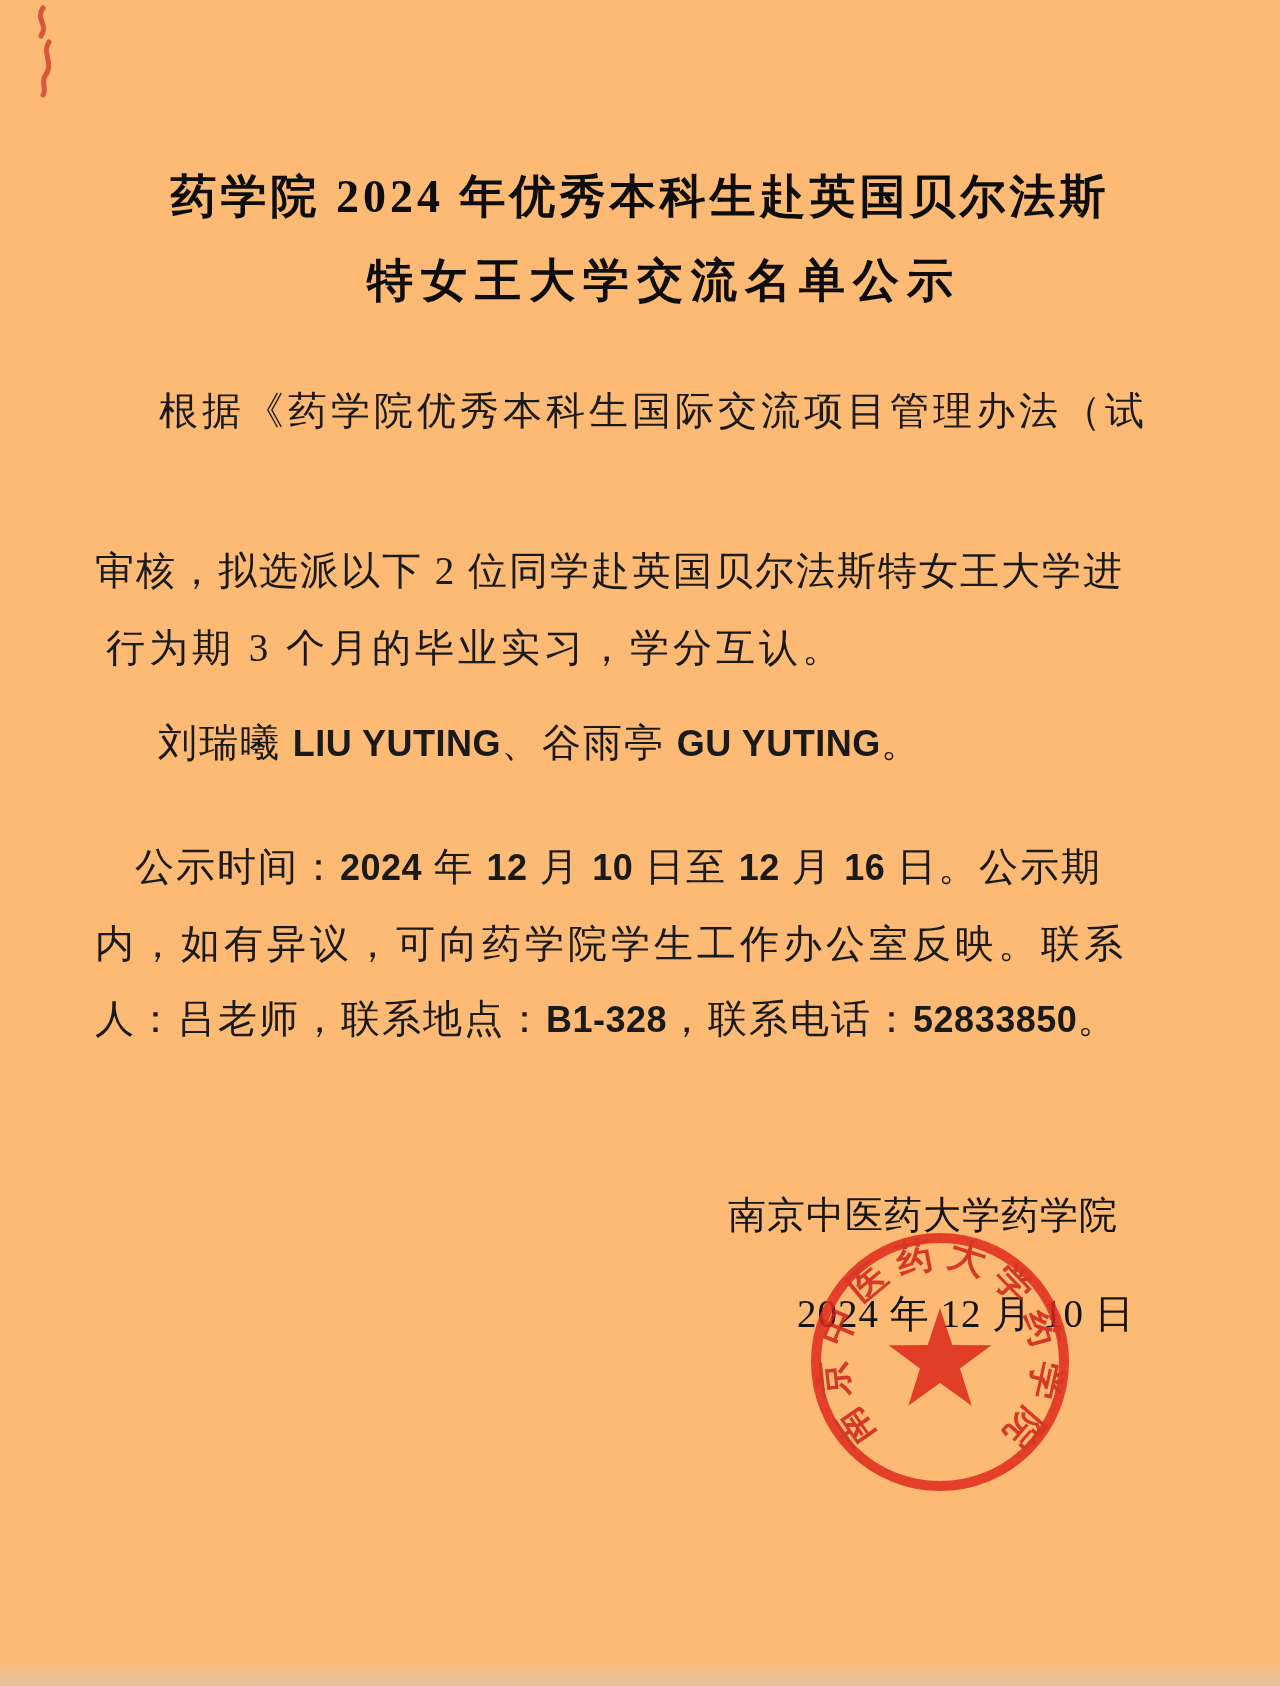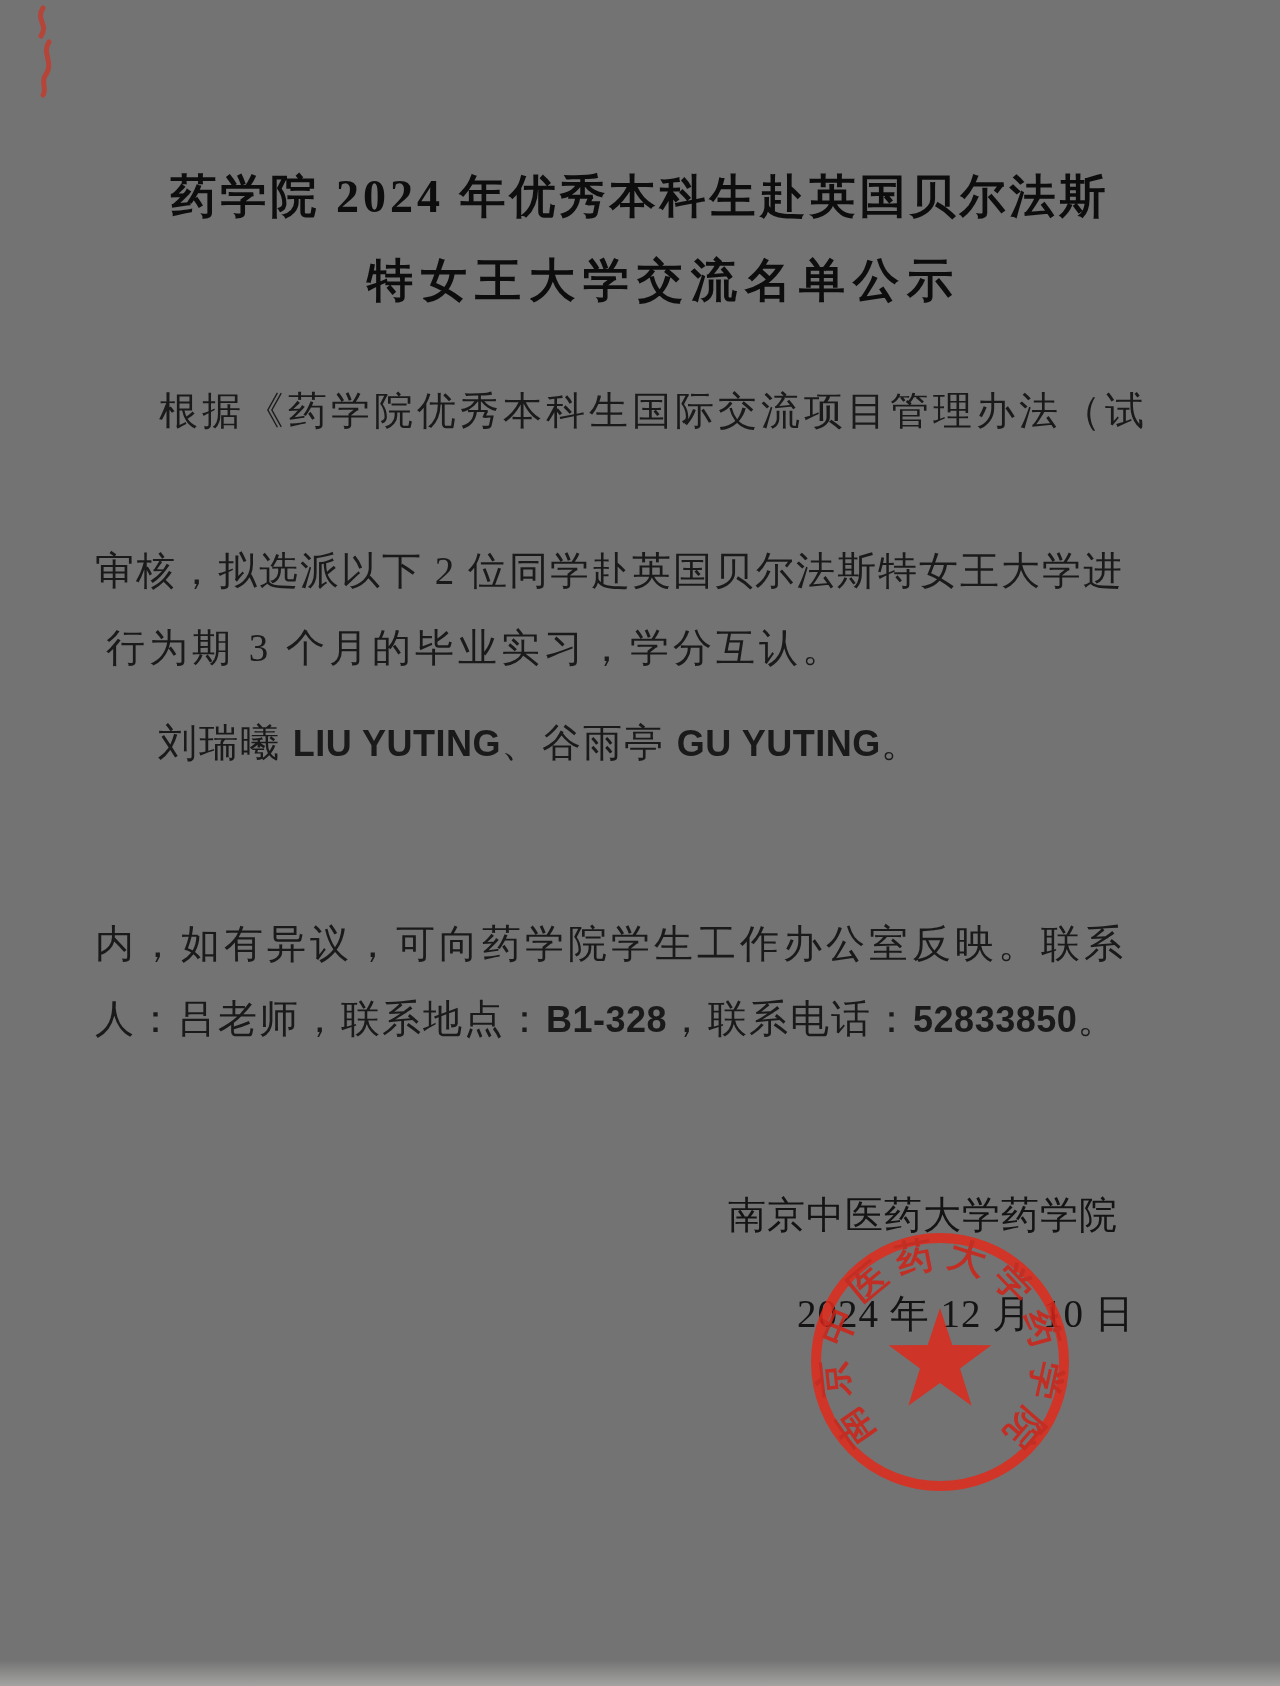--- a/index.html
+++ b/index.html
@@ -1,19 +1,19 @@
 <!DOCTYPE html>
 <html><head>
 <meta charset="utf-8">
 <style>
   html,body{margin:0;padding:0;background:#ffffff;}
   .page{
     position:relative;
     width:1280px;height:1686px;
-    background:#737373;
+    background:#fdba74;
     overflow:hidden;
     font-family:"Liberation Serif", serif;
     color:#161616;
   }
   
   .edge-shade{
     position:absolute;left:0;bottom:0;width:1280px;height:26px;
     background:linear-gradient(to bottom, rgba(200,200,196,0), rgba(203,203,199,.55));
     pointer-events:none;
   }
@@ -64,20 +64,21 @@
 
   <div class="title-line" style="top:166px;">药学院 2024 年优秀本科生赴英国贝尔法斯</div>
   <div class="title-line l2" style="top:250px;margin-left:24px;">特女王大学交流名单公示</div>
 
   <div class="tline" style="left:132px;top:384px;margin-left:27px;">根据《药学院优秀本科生国际交流项目管理办法（试</div>
   <div class="tline tight" style="left:95px;top:544px;"><span>审核，拟选派以下 </span><span>2</span><span> 位同学赴英国贝尔法斯特女王大学进</span></div>
   <div class="tline" style="left:106px;top:621px;"><span>行为期 </span><span>3</span><span> 个月的毕业实习，学分互认。</span></div>
 
   <div class="tline tight" style="left:158px;top:716px;"><span>刘瑞曦 </span><span class="lb">LIU YUTING</span><span>、谷雨亭 </span><span class="lb">GU YUTING</span><span>。</span></div>
 
+  <div class="tline tight" style="left:135px;top:840px;"><span>公示时间：</span><span class="lb">2024</span><span> 年 </span><span class="lb">12</span><span> 月 </span><span class="lb">10</span><span> 日至 </span><span class="lb">12</span><span> 月 </span><span class="lb">16</span><span> 日。公示期</span></div>
   <div class="tline" style="left:95px;top:917px;">内，如有异议，可向药学院学生工作办公室反映。联系</div>
   <div class="tline tight" style="left:95px;top:992px;"><span>人：吕老师，联系地点：</span><span class="lb">B1-328</span><span>，联系电话：</span><span class="lb">52833850</span><span>。</span></div>
 
   <div class="sig" style="left:728px;top:1190px;">南京中医药大学药学院</div>
   <div class="sig" style="left:797px;top:1287px;font-size:39px;">2024 年 12 月 10 日</div>
 
   <svg class="stamp" width="280" height="286" viewBox="-140 -143 280 286">
     <g opacity="0.86">
       <circle cx="0" cy="0" r="124" fill="none" stroke="#e12b1c" stroke-width="10"></circle>
       <polygon points="0,-54 12.3,-17 51.4,-16.7 20,6.5 31.7,43.7 0,21 -31.7,43.7 -20,6.5 -51.4,-16.7 -12.3,-17" fill="#dd2a1c"></polygon>

